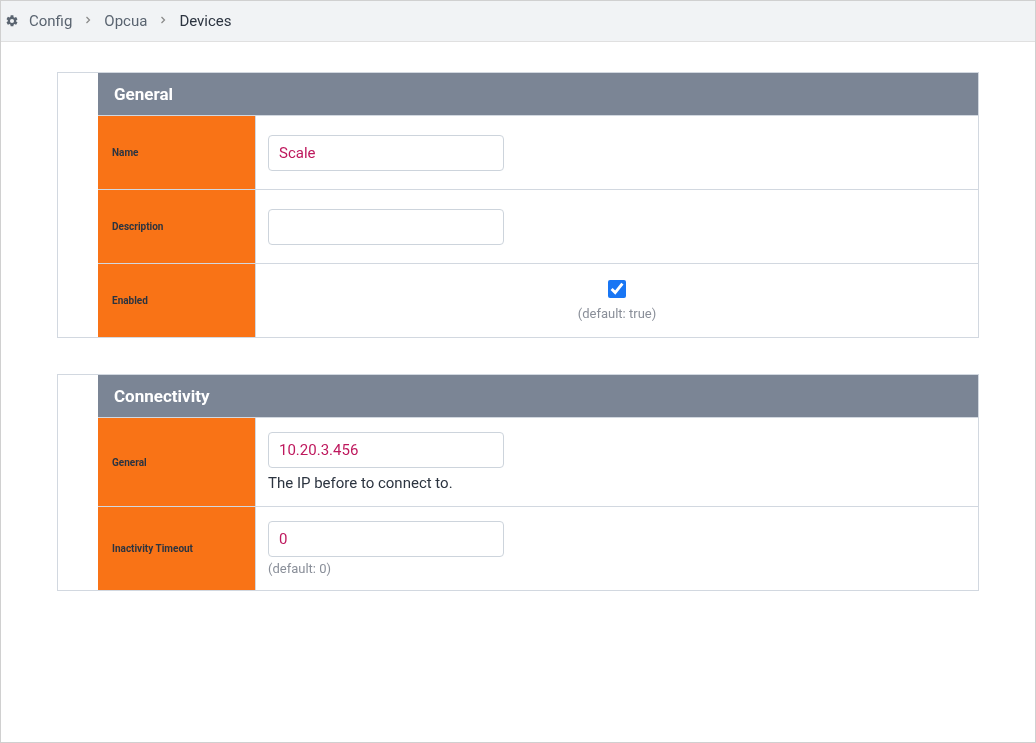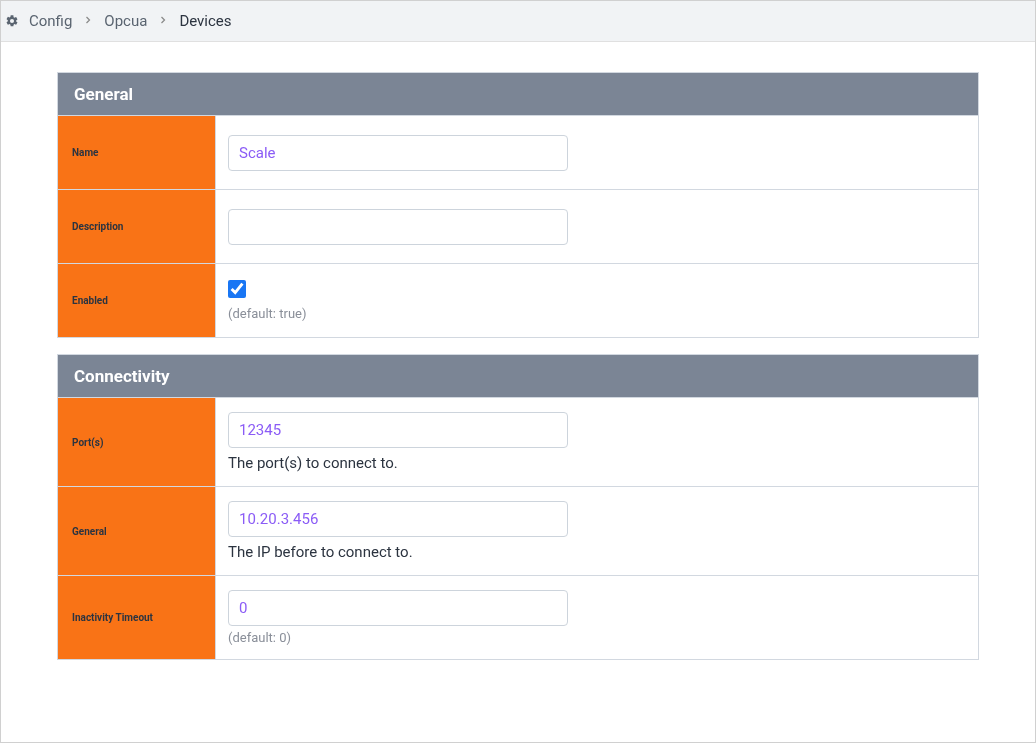--- a/index.html
+++ b/index.html
@@ -45,21 +45,22 @@
     }
     .breadcrumb .crumb-current {
       color: #2c3440;
       font-weight: 400;
     }
     .content {
       padding: 30px 56px;
     }
     .section {
       border: 1px solid #d2d8e0;
-      margin-bottom: 16px;
+      margin-bottom: 36px;
+      padding-left: 40px;
     }
     .section-header {
       background: #7b8595;
       color: #ffffff;
       font-weight: 700;
       padding: 11px 16px;
       font-size: 17px;
     }
     .row {
       display: flex;
@@ -83,43 +84,43 @@
     }
     .field-cell {
       flex: 1;
       background: #ffffff;
       padding: 14px 12px;
       display: flex;
       flex-direction: column;
       justify-content: center;
     }
     .text-input {
-      width: 340px;
+      width: 236px;
       height: 36px;
       padding: 6px 10px;
       font-size: 15px;
       border: 1px solid #cdd4dc;
       border-radius: 4px;
-      color: #8b5cf6;
+      color: #be185d;
       font-family: inherit;
     }
     .helper-text {
       margin-top: 6px;
       color: #2c3440;
       font-size: 15px;
     }
     .default-text {
       color: #8a8f99;
       font-size: 13px;
       margin-top: 4px;
     }
     .checkbox-wrap {
       display: flex;
       flex-direction: column;
-      align-items: flex-start;
+      align-items: center;
       gap: 4px;
     }
     .checkbox {
       width: 18px;
       height: 18px;
       accent-color: #1976f4;
       cursor: pointer;
     }
   </style>
 </head>
@@ -173,27 +174,20 @@
             <input type="checkbox" class="checkbox" checked="" style="">
             <span class="default-text">(default: true)</span>
           </div>
         </div>
       </div>
     </div>
 
     <div class="section">
       <div class="section-header">Connectivity</div>
 
-      <div class="row">
-        <div class="label-cell">Port(s)</div>
-        <div class="field-cell">
-          <input type="text" class="text-input" value="12345" style="">
-          <div class="helper-text">The port(s) to connect to.</div>
-        </div>
-      </div>
 
       <div class="row">
         <div class="label-cell">General</div>
         <div class="field-cell">
           <input type="text" class="text-input" value="10.20.3.456" style="">
           <div class="helper-text">The IP before to connect to.</div>
         </div>
       </div>
 
       <div class="row">

